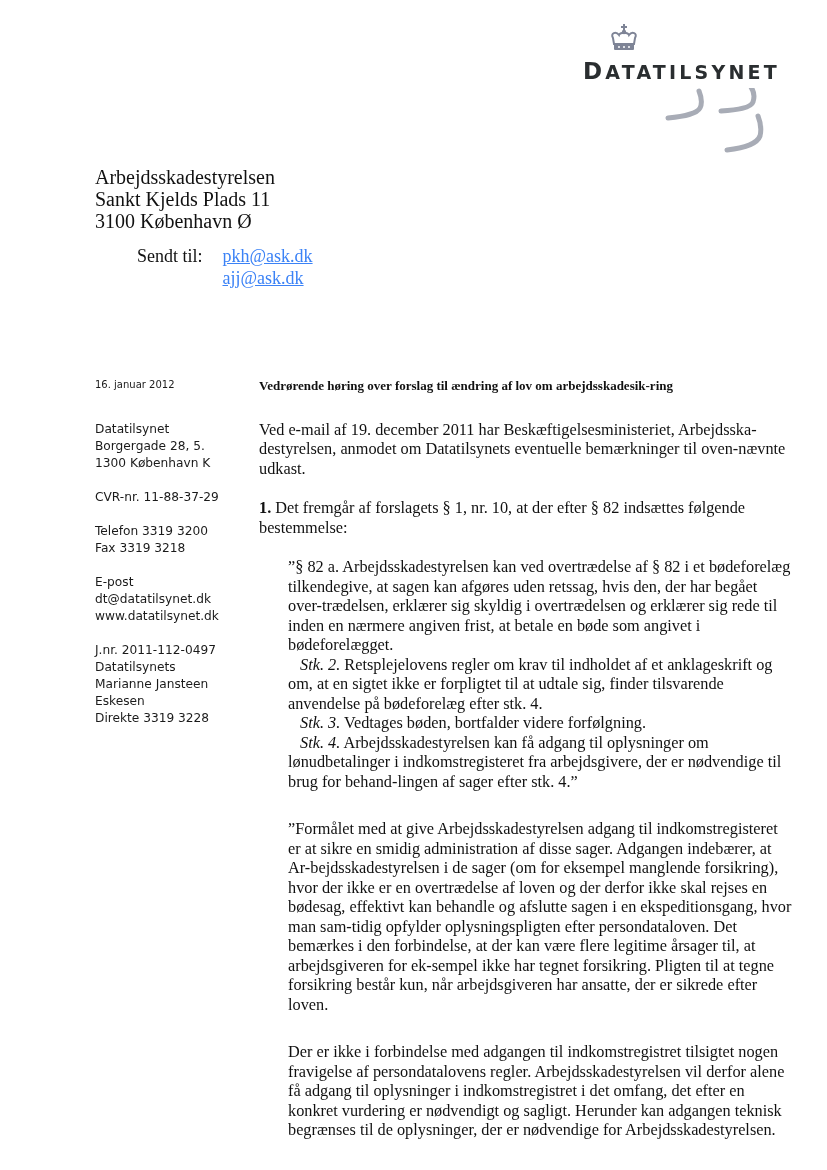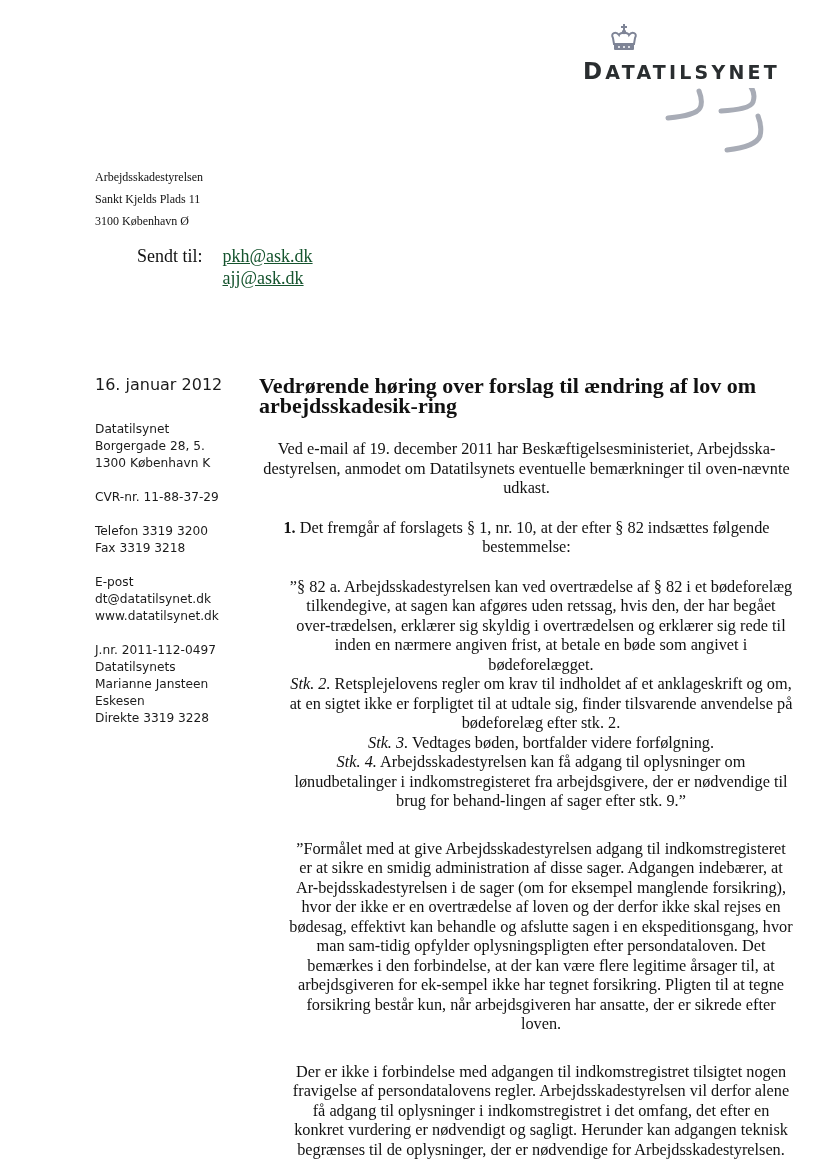--- a/index.html
+++ b/index.html
@@ -12,51 +12,51 @@
     .wordmark {
       position: absolute; left: 0; top: 34px;
       font-family: "DejaVu Sans", sans-serif; font-weight: bold;
       font-size: 19px; letter-spacing: 3.2px; color: #2a2e30; white-space: nowrap;
     }
     .wordmark .big { font-size: 23px; }
     .boomerangs { position: absolute; left: 665px; top: 88px; width: 120px; height: 80px; }
 
     .recipient {
       position: absolute; left: 95px; top: 166px;
-      font-size: 12px; line-height: 22px;
+      font-size: 20px; line-height: 22px;
     }
     .sendt {
       position: absolute; left: 95px; top: 245px;
       font-size: 18px; line-height: 22px;
     }
     .sendt .label { display: inline-block; width: 81px; vertical-align: top; margin-left: 42px; }
     .sendt .links { display: inline-block; vertical-align: top; }
-    .sendt a { color: #14532d; text-decoration: underline; display: block; }
+    .sendt a { color: #3b82f6; text-decoration: underline; display: block; }
 
     .sidebar {
       position: absolute; left: 95px; top: 376px; width: 150px;
       font-family: "DejaVu Sans", sans-serif; font-size: 12.2px; line-height: 17px; color: #1a1a1a;
     }
-    .sidebar .date { font-size: 16px; margin-bottom: 28px; display: block; }
+    .sidebar .date { font-size: 10px; margin-bottom: 28px; display: block; }
     .sidebar .grp { margin-bottom: 17px; }
     .sidebar .grp div { white-space: nowrap; }
 
     .main {
       position: absolute; left: 259px; top: 376px; width: 535px;
       font-size: 16.3px; line-height: 19.5px;
     }
     .main h1 {
-      font-size: 22px; font-weight: bold; margin: 0 0 24px 0; line-height: 19.5px;
+      font-size: 13px; font-weight: bold; margin: 0 0 24px 0; line-height: 19.5px;
     }
-    .main p { margin: 0 0 20px 0; text-align: center; }
+    .main p { margin: 0 0 20px 0; }
     .main .num { font-weight: bold; }
     .quote { margin: 0 0 22px 29px; }
     .quote p { margin: 0; }
     .quote .para-gap { margin-bottom: 20px; margin-top: 28px; }
-    .quote i { font-style: italic; }
+    .quote i { font-style: italic; margin-left: 12px; }
   </style>
 </head>
 <body>
 
 <div class="logo-block">
   <svg class="crown" viewBox="0 0 30 28">
     <g fill="#7e8496">
       <rect x="14" y="0" width="2" height="6"></rect>
       <rect x="12" y="2" width="6" height="2"></rect>
       <circle cx="15" cy="8" r="2.2"></circle>
@@ -122,23 +122,23 @@
   </div>
 </div>
 
 <div class="main">
   <h1>Vedrørende høring over forslag til ændring af lov om arbejdsskadesik-ring</h1>
   <p>Ved e-mail af 19. december 2011 har Beskæftigelsesministeriet, Arbejdsska-destyrelsen, anmodet om Datatilsynets eventuelle bemærkninger til oven-nævnte udkast.</p>
   <p><span class="num">1.</span><span> Det fremgår af forslagets § 1, nr. 10, at der efter § 82 indsættes følgende bestemmelse:</span></p>
 
   <div class="quote">
     <p>”§ 82 a. Arbejdsskadestyrelsen kan ved overtrædelse af § 82 i et bødeforelæg tilkendegive, at sagen kan afgøres uden retssag, hvis den, der har begået over-trædelsen, erklærer sig skyldig i overtrædelsen og erklærer sig rede til inden en nærmere angiven frist, at betale en bøde som angivet i bødeforelægget.</p>
-    <p><i>Stk. 2.</i><span> Retsplejelovens regler om krav til indholdet af et anklageskrift og om, at en sigtet ikke er forpligtet til at udtale sig, finder tilsvarende anvendelse på bødeforelæg efter stk. 2.</span></p>
+    <p><i>Stk. 2.</i><span> Retsplejelovens regler om krav til indholdet af et anklageskrift og om, at en sigtet ikke er forpligtet til at udtale sig, finder tilsvarende anvendelse på bødeforelæg efter stk. 4.</span></p>
     <p><i>Stk. 3.</i><span> Vedtages bøden, bortfalder videre forfølgning.</span></p>
-    <p><i>Stk. 4.</i><span> Arbejdsskadestyrelsen kan få adgang til oplysninger om lønudbetalinger i indkomstregisteret fra arbejdsgivere, der er nødvendige til brug for behand-lingen af sager efter stk. 9.”</span></p>
+    <p><i>Stk. 4.</i><span> Arbejdsskadestyrelsen kan få adgang til oplysninger om lønudbetalinger i indkomstregisteret fra arbejdsgivere, der er nødvendige til brug for behand-lingen af sager efter stk. 4.”</span></p>
   </div>
 
 
   <div class="quote">
     <p class="para-gap">”Formålet med at give Arbejdsskadestyrelsen adgang til indkomstregisteret er at sikre en smidig administration af disse sager. Adgangen indebærer, at Ar-bejdsskadestyrelsen i de sager (om for eksempel manglende forsikring), hvor der ikke er en overtrædelse af loven og der derfor ikke skal rejses en bødesag, effektivt kan behandle og afslutte sagen i en ekspeditionsgang, hvor man sam-tidig opfylder oplysningspligten efter persondataloven. Det bemærkes i den forbindelse, at der kan være flere legitime årsager til, at arbejdsgiveren for ek-sempel ikke har tegnet forsikring. Pligten til at tegne forsikring består kun, når arbejdsgiveren har ansatte, der er sikrede efter loven.</p>
     <p class="para-gap">Der er ikke i forbindelse med adgangen til indkomstregistret tilsigtet nogen fravigelse af persondatalovens regler. Arbejdsskadestyrelsen vil derfor alene få adgang til oplysninger i indkomstregistret i det omfang, det efter en konkret vurdering er nødvendigt og sagligt. Herunder kan adgangen teknisk begrænses til de oplysninger, der er nødvendige for Arbejdsskadestyrelsen.</p>
 
   </div>
 </div>
 

